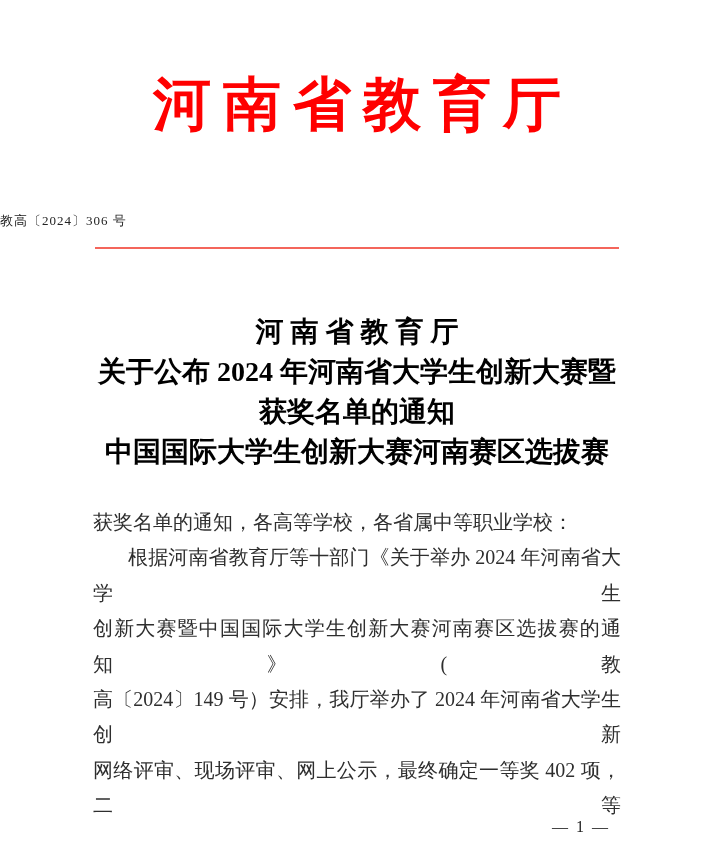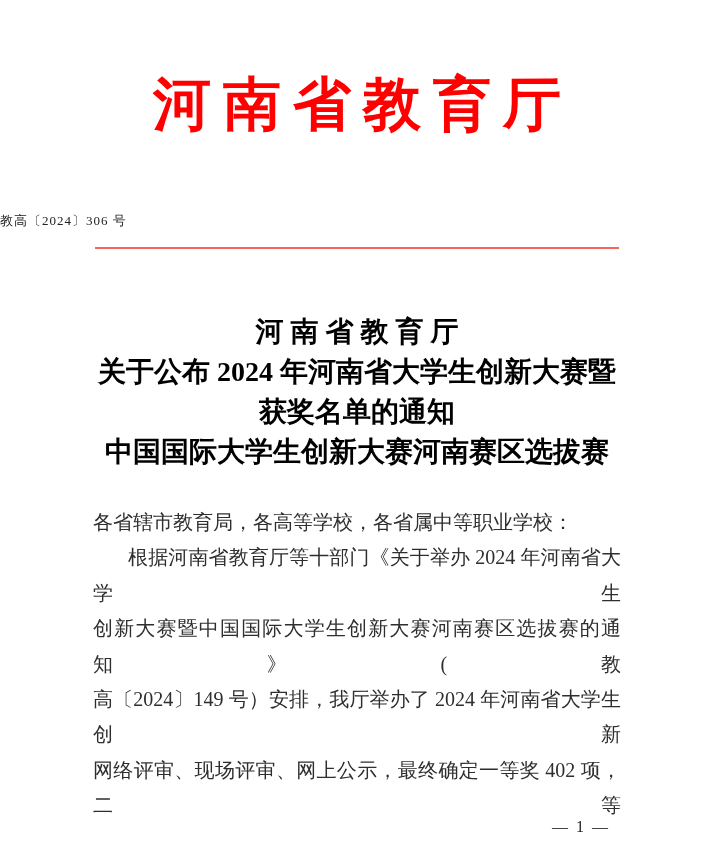--- a/index.html
+++ b/index.html
@@ -113,21 +113,21 @@
   <div class="red-rule"></div>
 
   <div class="notice-title">
     <div class="t-line">河 南 省 教 育 厅</div>
     <div class="t-line">关于公布 2024 年河南省大学生创新大赛暨</div>
     <div class="t-line">获奖名单的通知</div>
     <div class="t-line">中国国际大学生创新大赛河南赛区选拔赛</div>
   </div>
 
   <div class="notice-body">
-    <div class="body-line">各省辖市教育局，各高等学校，各省属中等职业学校：</div>
+    <div class="body-line">获奖名单的通知，各高等学校，各省属中等职业学校：</div>
     <div class="body-line fill indent">根据河南省教育厅等十部门《关于举办 2024 年河南省大学生</div>
     <div class="body-line fill">创新大赛暨中国国际大学生创新大赛河南赛区选拔赛的通知》(教</div>
     <div class="body-line fill">高〔2024〕149 号）安排，我厅举办了 2024 年河南省大学生创新</div>
     <div class="body-line fill">网络评审、现场评审、网上公示，最终确定一等奖 402 项，二等</div>
 
   </div>
 
   <div class="page-number">— 1 —</div>
 
 </div>

